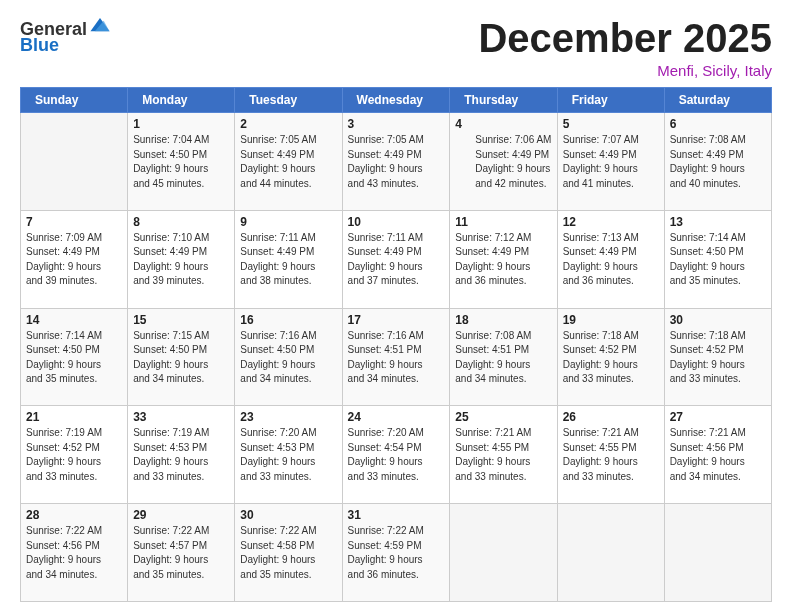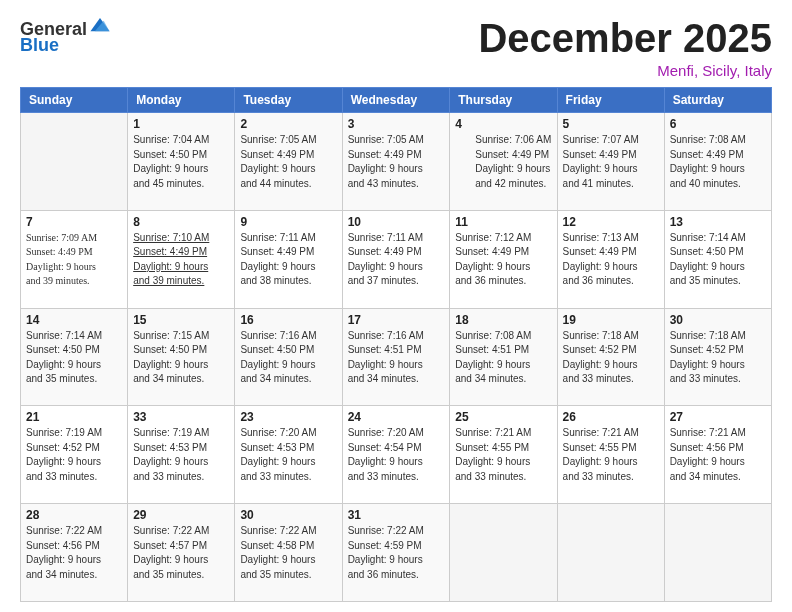--- a/index.html
+++ b/index.html
@@ -59,21 +59,21 @@
       width: 100%;
       border-collapse: collapse;
       flex: 1;
       font-size: 10.5px;
     }
     .calendar thead th {
       background: #3a6fc4;
       color: #fff;
       font-weight: bold;
       font-size: 12px;
-      padding: 5px 8px;
+      padding: 5px 14px;
       text-align: left;
       border: 1px solid #5585d4;
     }
     .calendar tbody td {
       border: 1px solid #ccc;
       vertical-align: top;
       padding: 4px 5px;
       width: 108px;
       min-height: 70px;
       background: #fff;
@@ -173,28 +173,28 @@
             <div class="day-number">6</div>
             <div class="day-info" style="white-space: pre-line;">Sunrise: 7:08 AM
 Sunset: 4:49 PM
 Daylight: 9 hours
 and 40 minutes.</div>
           </td>
         </tr>
         <tr>
           <td>
             <div class="day-number">7</div>
-            <div class="day-info" style="white-space: pre-line; font-family: Liberation Serif, serif;">Sunrise: 7:09 AM
+            <div class="day-info" style="white-space: pre-line;">Sunrise: 7:09 AM
 Sunset: 4:49 PM
 Daylight: 9 hours
 and 39 minutes.</div>
           </td>
           <td>
             <div class="day-number">8</div>
-            <div class="day-info" style="white-space: pre-line; text-decoration: underline;">Sunrise: 7:10 AM
+            <div class="day-info" style="white-space: pre-line;">Sunrise: 7:10 AM
 Sunset: 4:49 PM
 Daylight: 9 hours
 and 39 minutes.</div>
           </td>
           <td>
             <div class="day-number">9</div>
             <div class="day-info" style="white-space: pre-line;">Sunrise: 7:11 AM
 Sunset: 4:49 PM
 Daylight: 9 hours
 and 38 minutes.</div>

